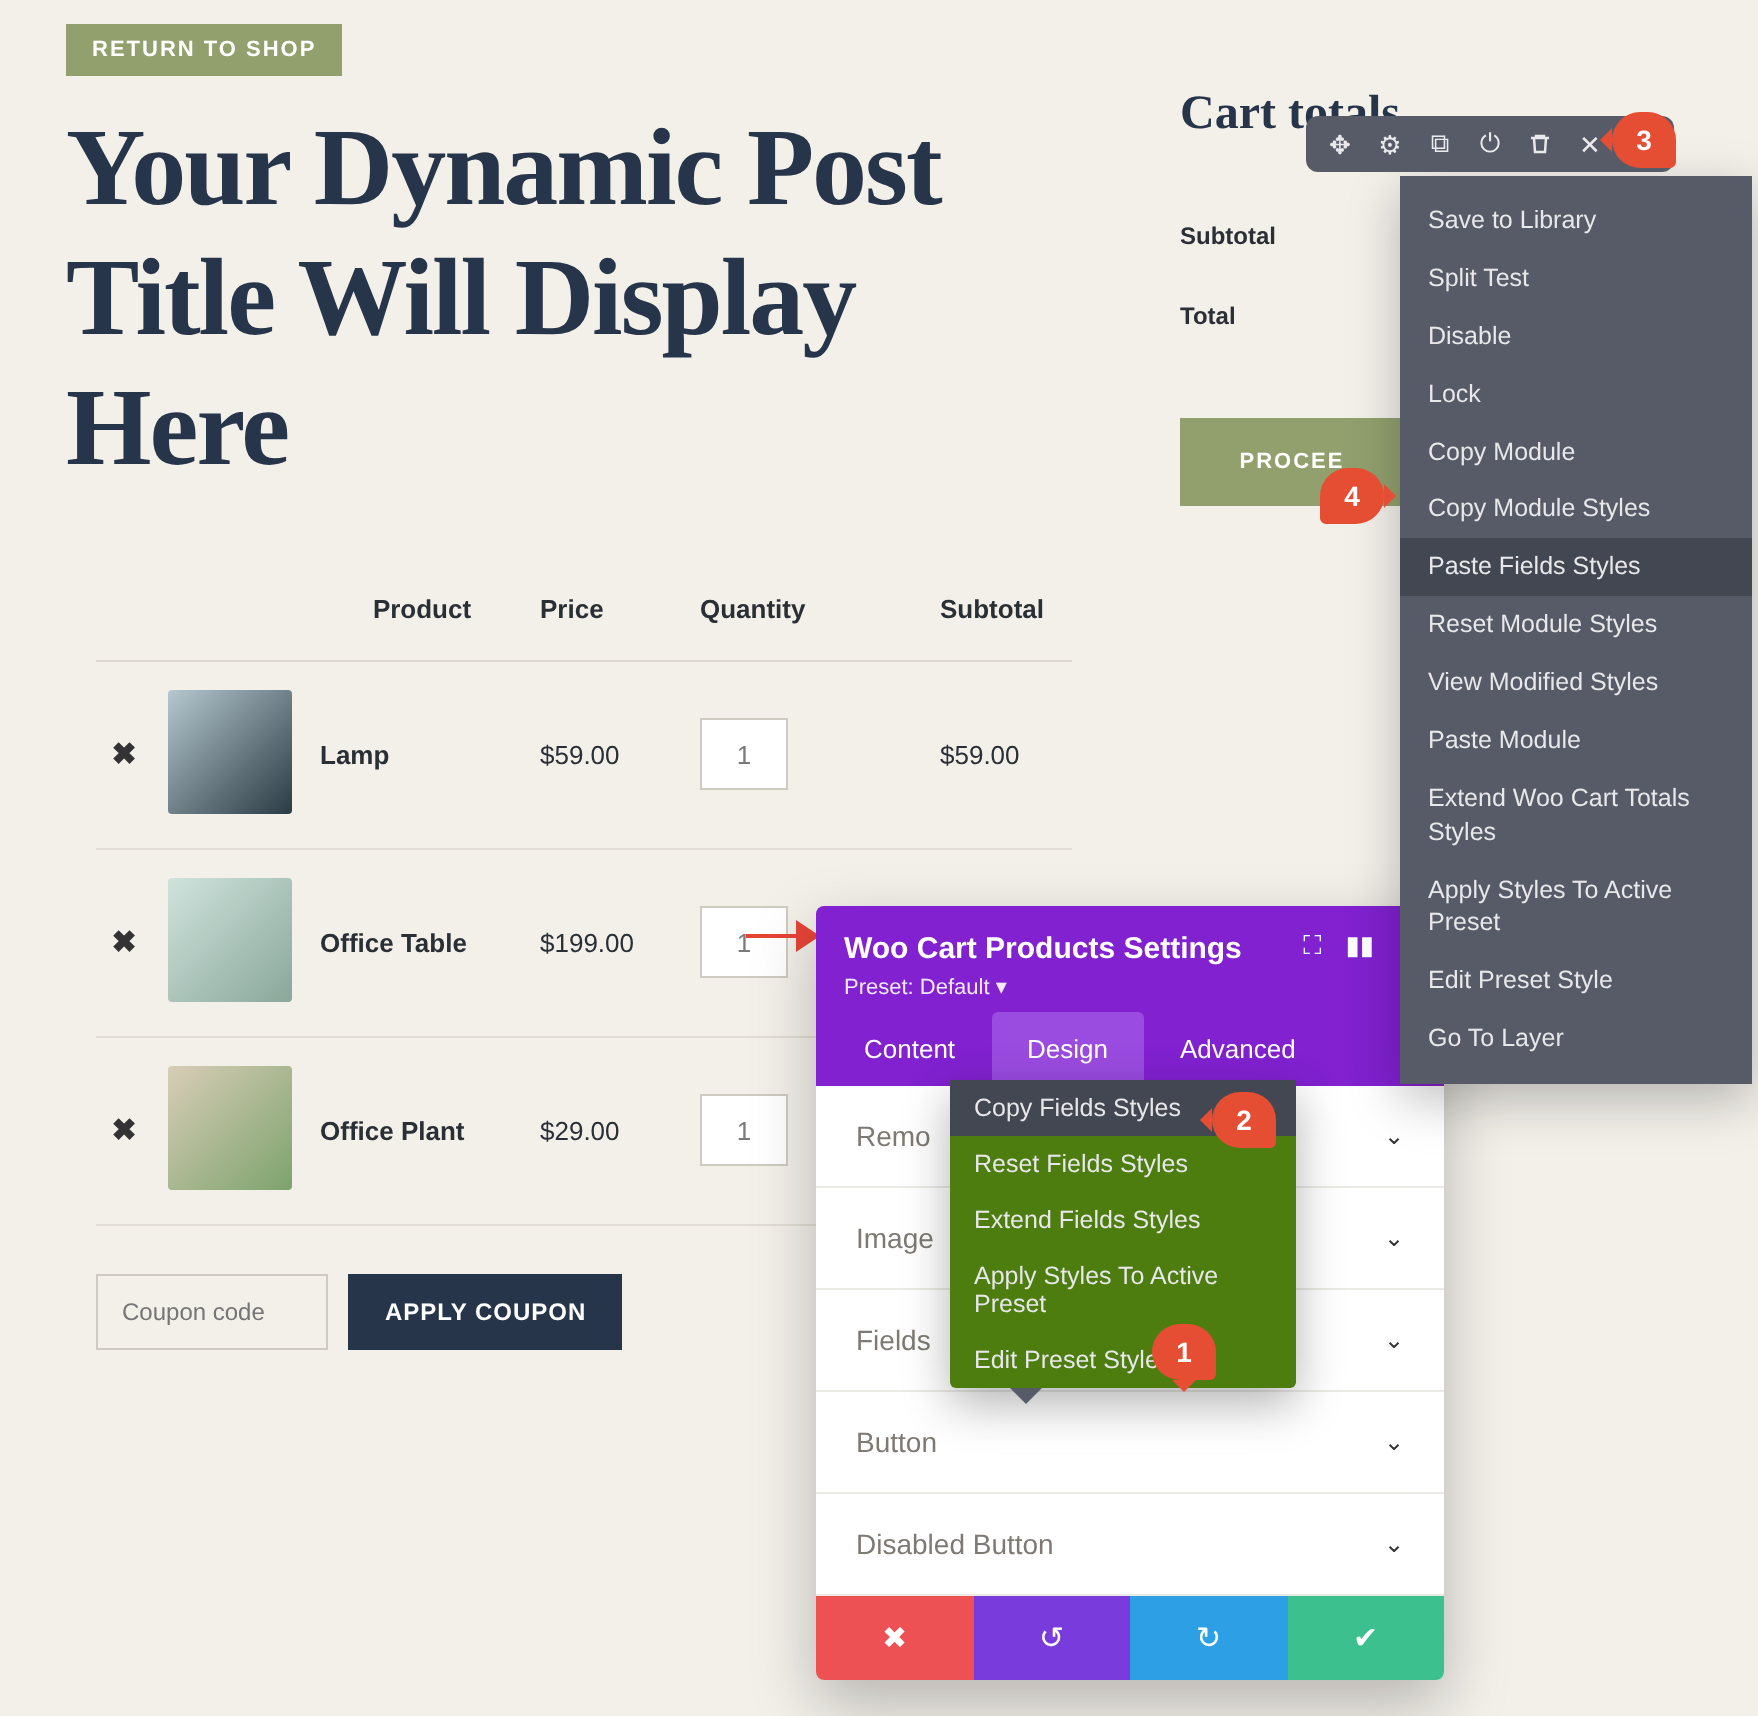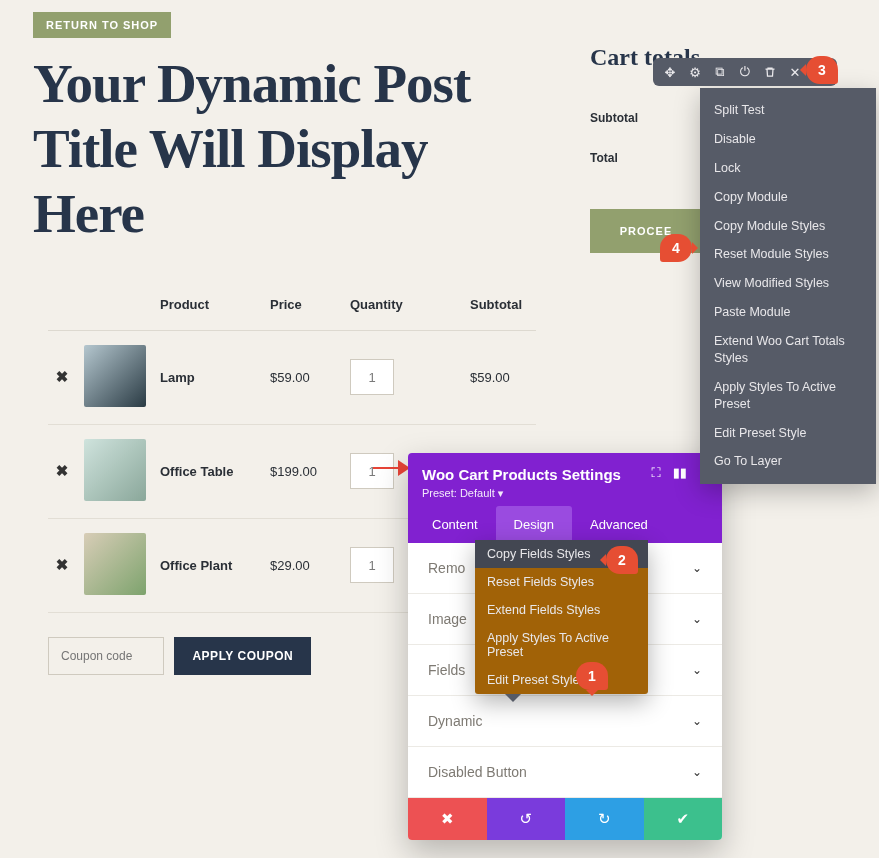--- a/index.html
+++ b/index.html
@@ -340,41 +340,41 @@
 .fbtn.purple { background: #7a3bdc; }
 .fbtn.blue { background: #2d9fe4; }
 .fbtn.green { background: #3cc08d; }
 
 
 .field-menu {
   position: absolute;
   left: 475px;
   top: 540px;
   width: 173px;
-  background: #a16207;
+  background: #4d7c0f;
   color: #e8e7ea;
   font-size: 12.5px;
   z-index: 35;
   box-shadow: 0 8px 24px rgba(0,0,0,0.3);
   border-radius: 3px;
 }
 .field-menu::after {
   content: "";
   position: absolute;
   top: 100%;
   left: 30px;
   border: 8px solid transparent;
   border-top-color: #565b67;
 }
 .field-menu .mi { padding: 7px 12px; cursor: pointer; }
 .field-menu .mi.highlight { background: #434752; }
 
 th.col-remove { width: 28px; }
 th.col-img { width: 76px; }
-th.col-prod { width: 110px; }
+th.col-prod { width: 110px; text-align: center; }
 th.col-price { width: 80px; }
 th.col-qty { width: 120px; }
 th.col-sub { }
 </style>
 </head>
 <body>
 
 <div class="page">
   <div class="inner">
     <span class="btn-return">RETURN TO SHOP</span>
@@ -441,25 +441,27 @@
   <span class="tb-ico">
       <svg width="12" height="12" viewBox="0 0 24 24" fill="none" stroke="currentColor" stroke-width="2.5">
         <path d="M3 6h18M8 6V4h8v2M6 6l1 14h10l1-14"></path>
       </svg>
     </span>
   <span class="tb-ico">✕</span>
   <span class="tb-ico ellipsis">⋮</span>
 </div>
 
 <div class="ctx-menu" id="ctx-menu">
+    <div class="mi">Save to Library</div>
     <div class="mi">Split Test</div>
     <div class="mi">Disable</div>
     <div class="mi">Lock</div>
     <div class="mi">Copy Module</div>
     <div class="mi">Copy Module Styles</div>
+    <div class="mi highlight">Paste Fields Styles</div>
     <div class="mi">Reset Module Styles</div>
     <div class="mi">View Modified Styles</div>
     <div class="mi">Paste Module</div>
     <div class="mi">Extend Woo Cart Totals Styles</div>
     <div class="mi">Apply Styles To Active Preset</div>
     <div class="mi">Edit Preset Style</div>
     <div class="mi">Go To Layer</div>
   </div>
 
 <div class="red-arrow">
@@ -489,21 +491,21 @@
       </div>
       <div class="sec">
         <span>Image</span>
         <span class="chev">⌄</span>
       </div>
       <div class="sec">
         <span>Fields</span>
         <span class="chev">⌄</span>
       </div>
       <div class="sec">
-        <span>Dynamic</span>
+        <span>Button</span>
         <span class="chev">⌄</span>
       </div>
       <div class="sec">
         <span>Disabled Button</span>
         <span class="chev">⌄</span>
       </div>
     </div>
   <div class="panel-footer">
     <div class="fbtn red">
         <span>✖</span>

